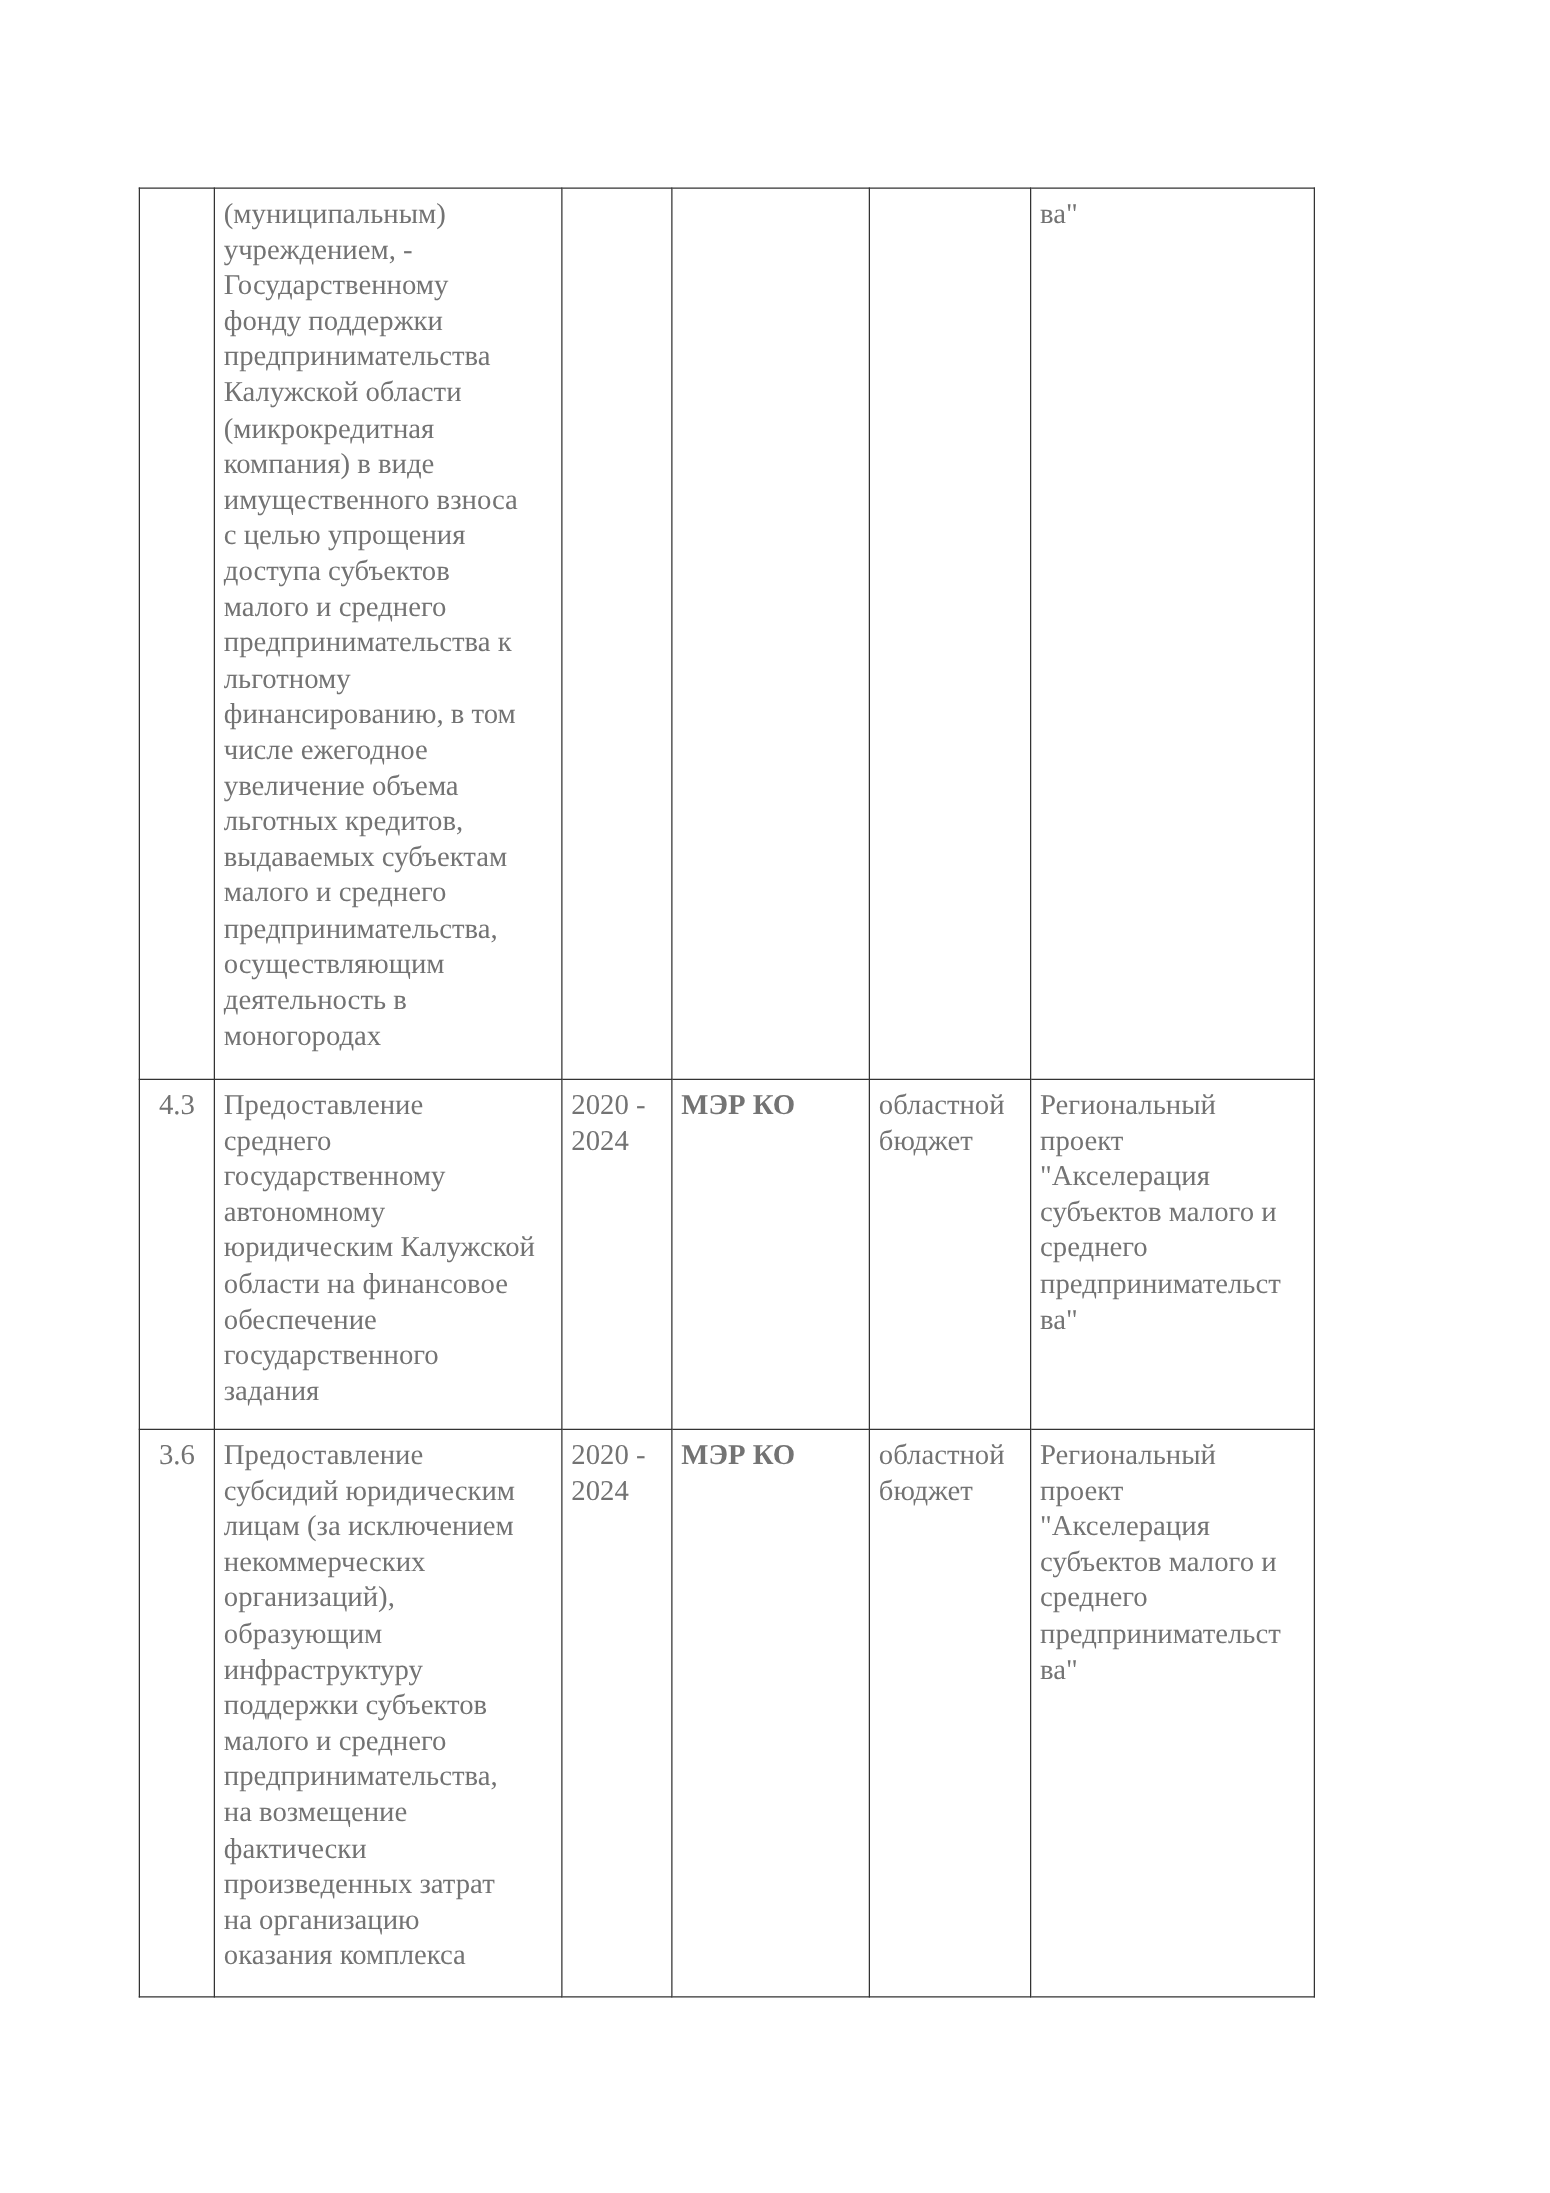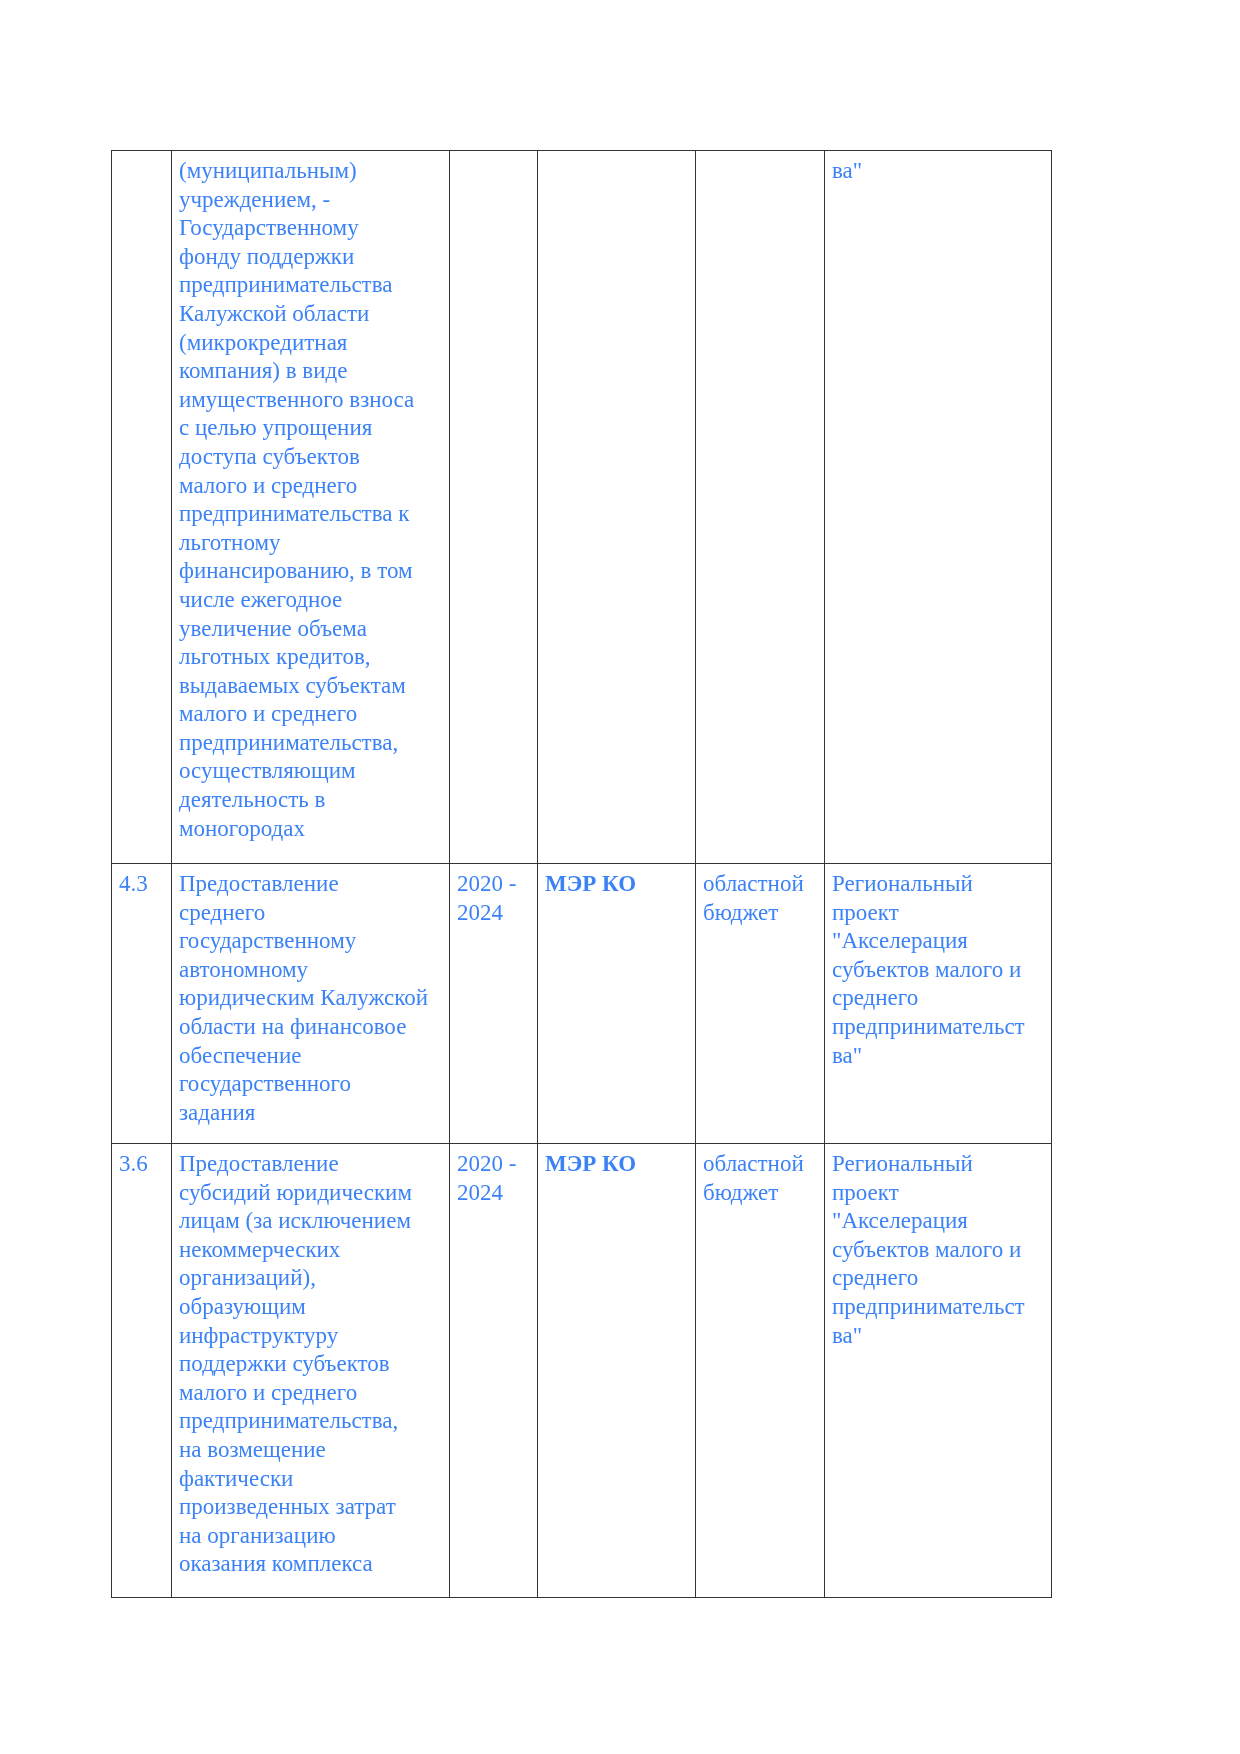--- a/index.html
+++ b/index.html
@@ -7,29 +7,29 @@
   .page { position: absolute; left: 0; top: 0; width: 1240px; height: 1754px; background: #fff; }
   table.doc-table {
     position: absolute;
     left: 111px;
     top: 150px;
     border-collapse: collapse;
     table-layout: fixed;
     font-family: "Liberation Serif", "DejaVu Serif", serif;
     font-size: 23px;
     line-height: 28.6px;
-    color: #3b82f6;
+    color: #737373;
   }
   table.doc-table td {
     border: 1.5px solid #333;
     vertical-align: top;
     padding: 6px 7px 6px 7px;
     word-wrap: break-word;
   }
-  td.c-num { width: 45px; text-align: left; padding-right: 6px; }
+  td.c-num { width: 45px; text-align: center; padding-right: 6px; }
   td.c-desc { width: 263px; }
   td.c-period { width: 73px; }
   td.c-exec { width: 143px; font-weight: bold; }
   td.c-src { width: 114px; }
   td.c-proj { width: 212px; }
   .line { display: block; white-space: nowrap; }
 </style>
 </head>
 <body>
 

